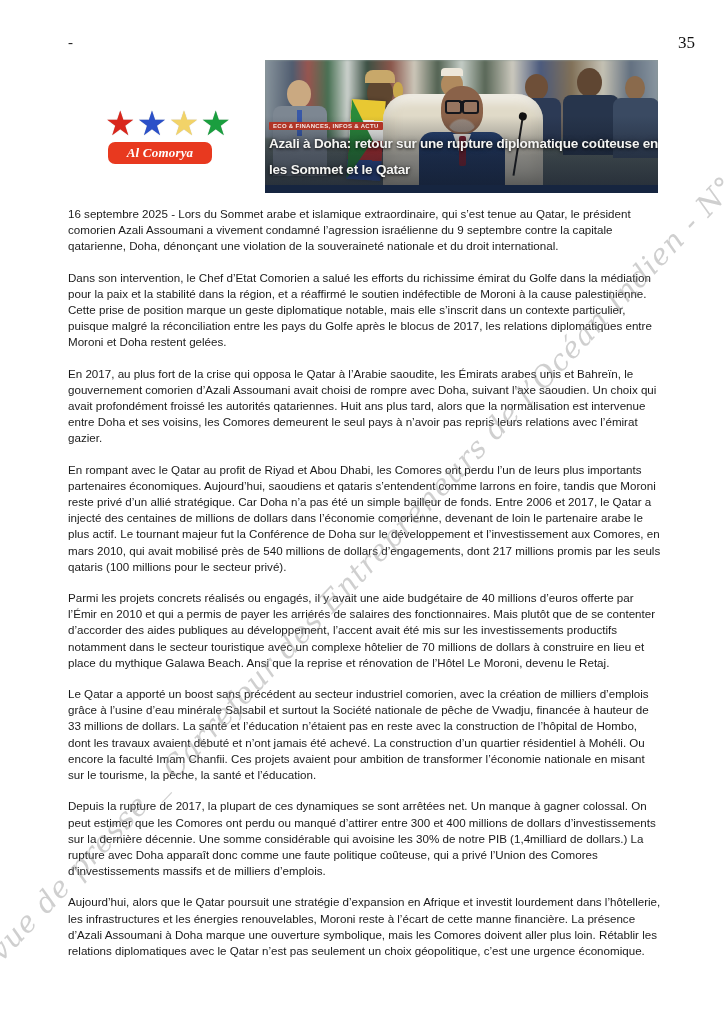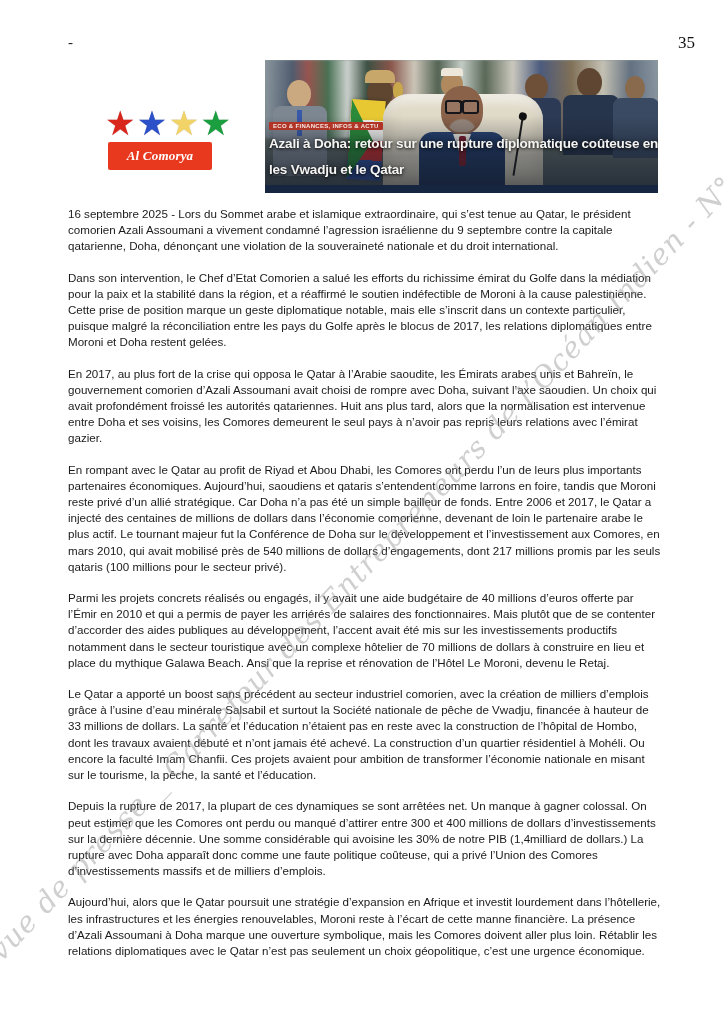--- a/index.html
+++ b/index.html
@@ -20,23 +20,23 @@
   .page-number {
     position: absolute; left: 678px; top: 33px;
     font-family: "Liberation Serif", serif;
     font-size: 17px; color: #111;
   }
   
   .logo { position: absolute; left: 103px; top: 104px; width: 130px; }
   .logo-stars { display: flex; justify-content: space-between; padding: 0 2px; height: 40px; }
   .logo-star { font-size: 34px; line-height: 38px; text-shadow: 0 0 1px rgba(0,0,0,0.25); }
   .logo-banner {
-    margin-top: -2px; width: 104px; height: 28px; margin-left: 5px;
+    margin-top: -2px; width: 104px; height: 22px; margin-left: 5px;
     display: flex; align-items: center; justify-content: center;
-    border-radius: 2px;
+    border-radius: 7px;
   }
   .logo-banner span {
     font-family: "Liberation Serif", serif;
     font-style: italic; font-weight: bold;
     font-size: 13px; color: #ffffff; letter-spacing: 0.2px;
   }
   
   .photo {
     position: absolute; left: 265px; top: 60px; width: 393px; height: 133px;
     overflow: hidden; background: #5d6a66;
@@ -218,21 +218,21 @@
       <div class="glasses">
           <span class="glasses-bridge"></span>
         </div>
     </div>
 
     <div class="mic"></div>
     <div class="photo-shade"></div>
 
     <div class="photo-tag">ECO &amp; FINANCES, INFOS &amp; ACTU</div>
     <div class="photo-headline line1">Azali à Doha: retour sur une rupture diplomatique coûteuse entre</div>
-    <div class="photo-headline line2">les Vwadju et le Qatar</div>
+    <div class="photo-headline line2">les Sommet et le Qatar</div>
     <div class="photo-bottom-strip"></div>
   </div>
 
   <div class="article">
     <p class="lead">16 septembre 2025 - Lors du Sommet arabe et islamique extraordinaire, qui s’est tenue au Qatar, le président comorien Azali Assoumani a vivement condamné l’agression israélienne du 9 septembre contre la capitale qatarienne, Doha, dénonçant une violation de la souveraineté nationale et du droit international.</p>
     <p>Dans son intervention, le Chef d’Etat Comorien a salué les efforts du richissime émirat du Golfe dans la médiation pour la paix et la stabilité dans la région, et a réaffirmé le soutien indéfectible de Moroni à la cause palestinienne. Cette prise de position marque un geste diplomatique notable, mais elle s’inscrit dans un contexte particulier, puisque malgré la réconciliation entre les pays du Golfe après le blocus de 2017, les relations diplomatiques entre Moroni et Doha restent gelées.</p>
     <p>En 2017, au plus fort de la crise qui opposa le Qatar à l’Arabie saoudite, les Émirats arabes unis et Bahreïn, le gouvernement comorien d’Azali Assoumani avait choisi de rompre avec Doha, suivant l’axe saoudien. Un choix qui avait profondément froissé les autorités qatariennes. Huit ans plus tard, alors que la normalisation est intervenue entre Doha et ses voisins, les Comores demeurent le seul pays à n’avoir pas repris leurs relations avec l’émirat gazier.</p>
     <p>En rompant avec le Qatar au profit de Riyad et Abou Dhabi, les Comores ont perdu l’un de leurs plus importants partenaires économiques. Aujourd’hui, saoudiens et qataris s’entendent comme larrons en foire, tandis que Moroni reste privé d’un allié stratégique. Car Doha n’a pas été un simple bailleur de fonds. Entre 2006 et 2017, le Qatar a injecté des centaines de millions de dollars dans l’économie comorienne, devenant de loin le partenaire arabe le plus actif. Le tournant majeur fut la Conférence de Doha sur le développement et l’investissement aux Comores, en mars 2010, qui avait mobilisé près de 540 millions de dollars d’engagements, dont 217 millions promis par les seuls qataris (100 millions pour le secteur privé).</p>
     <p>Parmi les projets concrets réalisés ou engagés, il y avait une aide budgétaire de 40 millions d’euros offerte par l’Émir en 2010 et qui a permis de payer les arriérés de salaires des fonctionnaires. Mais plutôt que de se contenter d’accorder des aides publiques au développement, l’accent avait été mis sur les investissements productifs notamment dans le secteur touristique avec un complexe hôtelier de 70 millions de dollars à construire en lieu et place du mythique Galawa Beach. Ansi que la reprise et rénovation de l’Hôtel Le Moroni, devenu le Retaj.</p>
     <p>Le Qatar a apporté un boost sans précédent au secteur industriel comorien, avec la création de milliers d’emplois grâce à l’usine d’eau minérale Salsabil et surtout la Société nationale de pêche de Vwadju, financée à hauteur de 33 millions de dollars.  La santé et l’éducation n’étaient pas en reste avec la construction de l’hôpital de Hombo, dont les travaux avaient débuté et n’ont jamais été achevé. La construction d’un quartier résidentiel à Mohéli.  Ou encore la faculté Imam Chanfii. Ces projets avaient pour ambition de transformer l’économie nationale en misant sur le tourisme, la pêche, la santé et l’éducation.</p>

